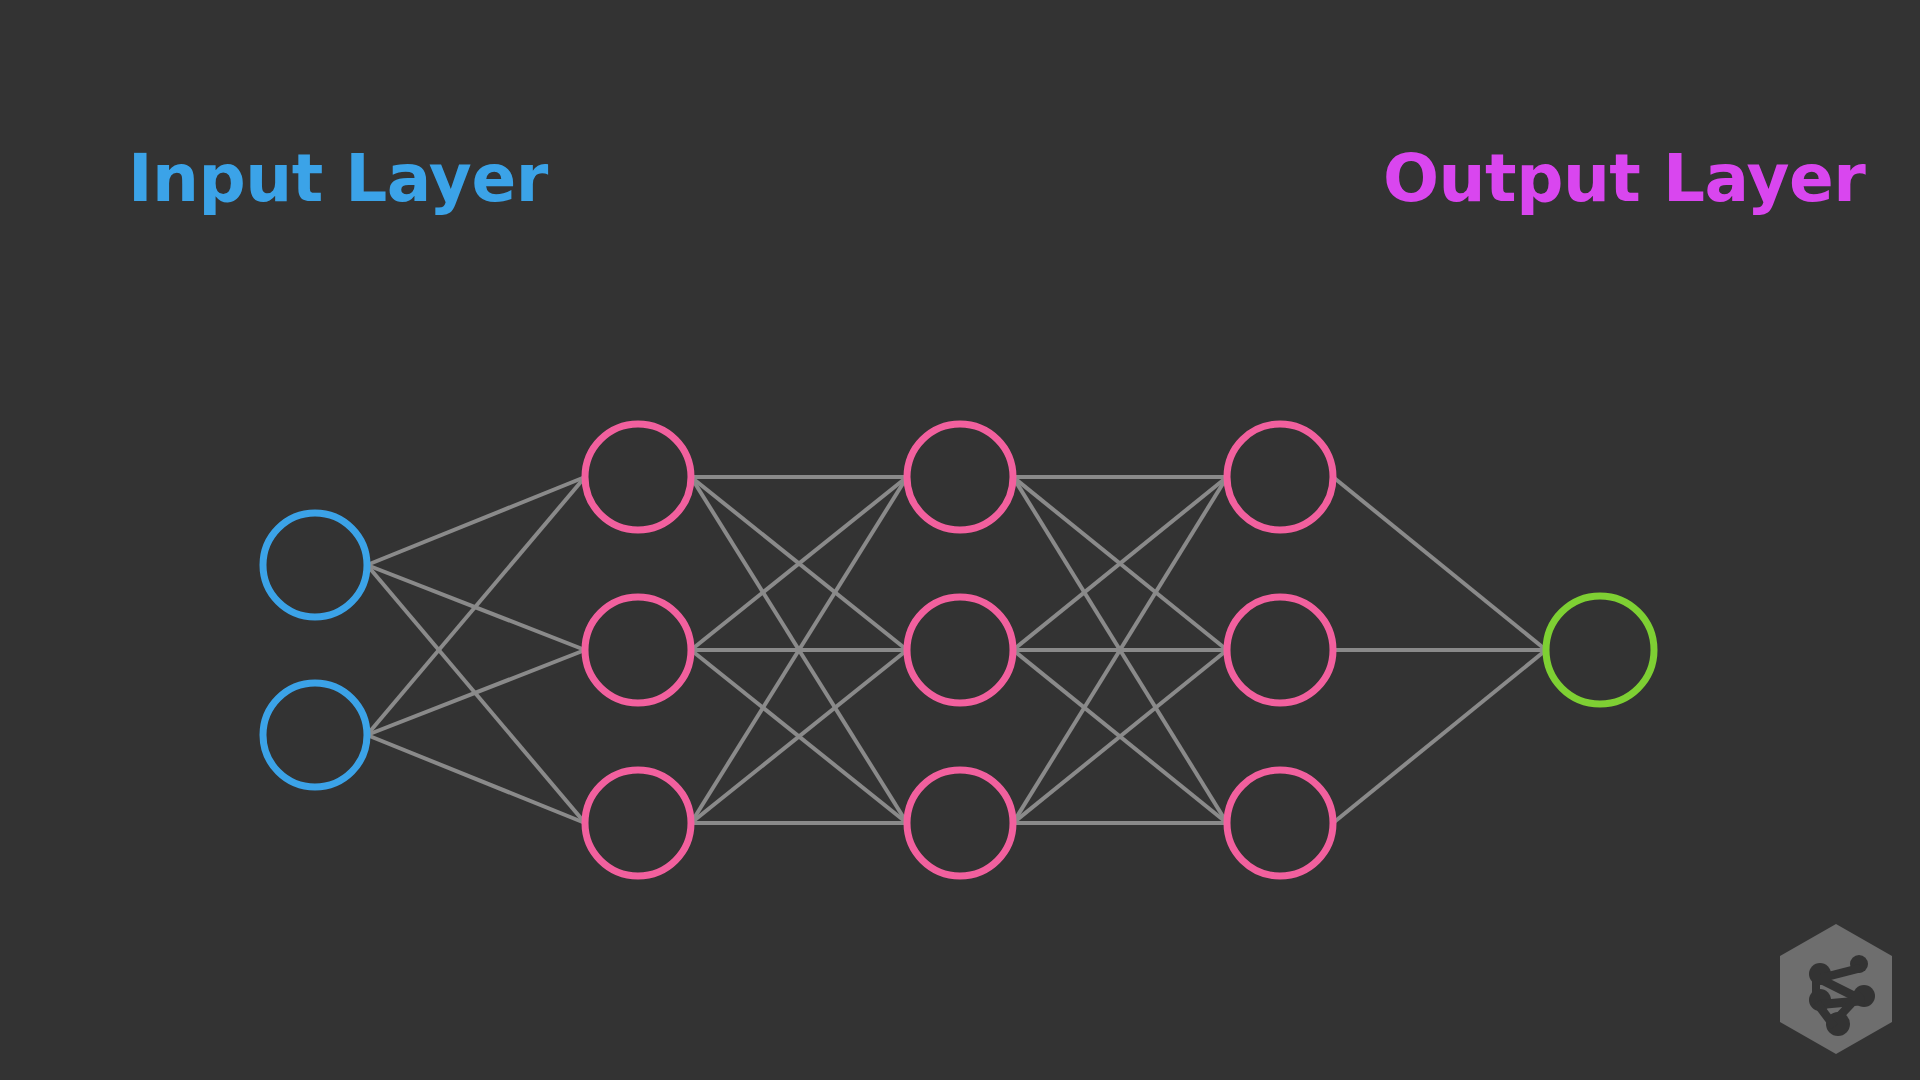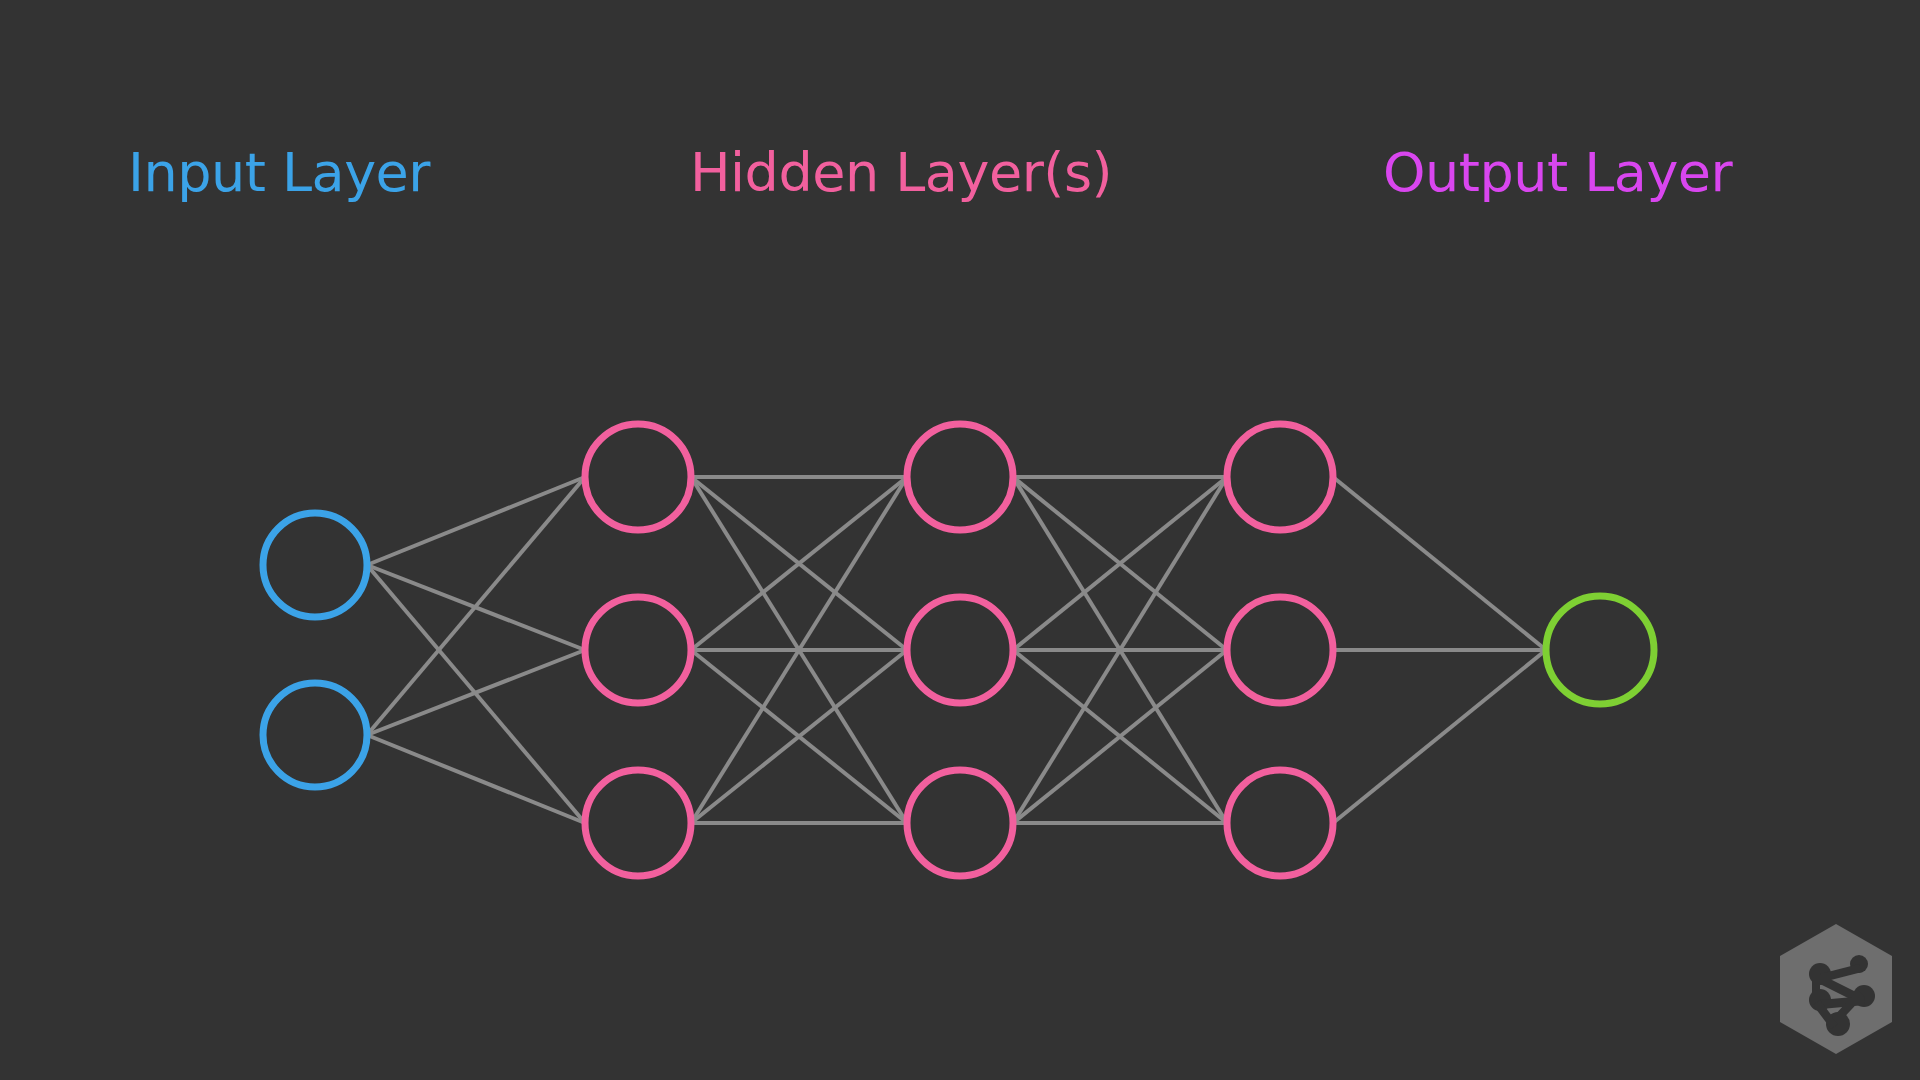--- a/index.html
+++ b/index.html
@@ -24,22 +24,22 @@
     position: absolute;
     top: 0;
     left: 0;
     width: 1920px;
     height: 1080px;
     display: block;
   }
   .layer-label {
     position: absolute;
     font-family: "DejaVu Sans", "Liberation Sans", sans-serif;
-    font-weight: 400;
-    font-size: 54px;
+    font-weight: 700;
+    font-size: 66px;
     letter-spacing: -0.5px;
     white-space: nowrap;
     line-height: 1;
     user-select: none;
   }
   #label-input  { left: 128px;  top: 146px; }
   #label-hidden { left: 690px;  top: 146px; }
   #label-output { left: 1383px; top: 146px; }
 
   #watermark {
@@ -99,23 +99,20 @@
         <circle cx="1280" cy="650" r="53" fill="none" stroke="#F2609E" stroke-width="7"></circle>
         <circle cx="1280" cy="823" r="53" fill="none" stroke="#F2609E" stroke-width="7"></circle>
         <circle cx="1600" cy="650" r="54" fill="none" stroke="#7ED033" stroke-width="7"></circle>
       </g>
   </svg>
 
   <div class="layer-label" id="label-input" style="color: rgb(59, 163, 232);">
     <span>Input Layer</span>
   </div>
 
-  <div class="layer-label" id="label-hidden" style="color: rgb(242, 96, 158);">
-    <span>Hidden Layer(s)</span>
-  </div>
 
   <div class="layer-label" id="label-output" style="color: #d946ef;">
     <span>Output Layer</span>
   </div>
 
   <svg id="watermark" viewBox="0 0 124 134" xmlns="http://www.w3.org/2000/svg">
     <path d="M62 2 L118 34 L118 100 L62 132 L6 100 L6 34 Z" fill="#6E6E6E" stroke="none"></path>
     <g fill="#333333">
       <circle cx="46" cy="52" r="11" fill="#333333"></circle>
       <circle cx="46" cy="78" r="11" fill="#333333"></circle>

